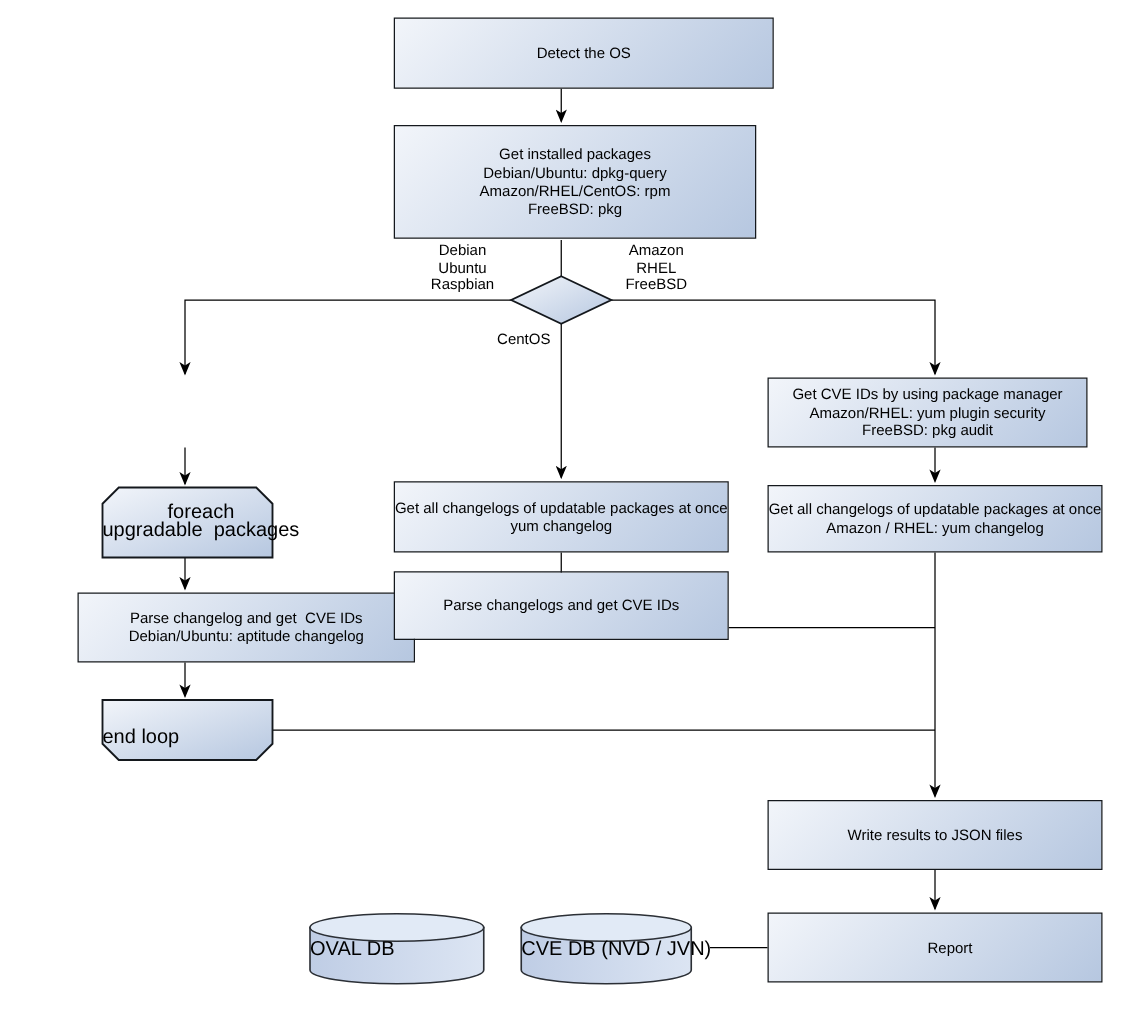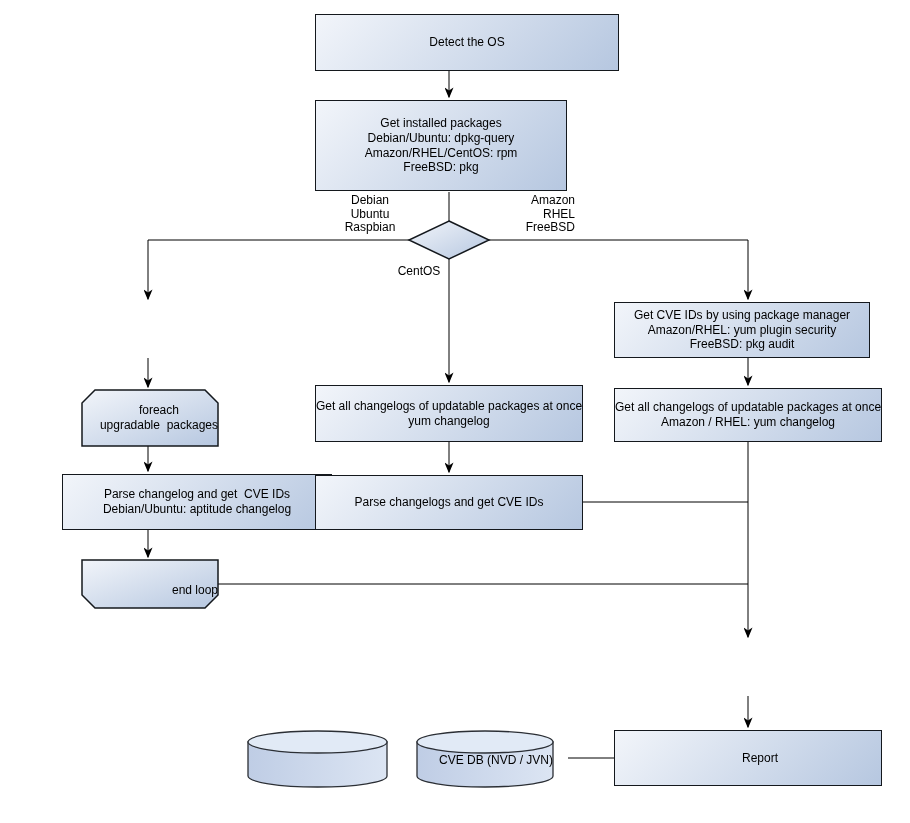--- a/index.html
+++ b/index.html
@@ -31,49 +31,49 @@
     display:flex;align-items:center;justify-content:center;
     background:linear-gradient(135deg,var(--node-fill-light) 0%,var(--node-fill-dark) 100%);
     border:1.5px solid var(--node-border);
     box-sizing:border-box;
     font-size:12px;line-height:14.6px;text-align:center;
   }
   .node span{white-space:pre;}
 
   
   .overlay-label{
-    display:flex;align-items:center;justify-content:flex-end;
-    font-size:12px;line-height:14.6px;text-align:center;
+    display:flex;align-items:center;justify-content:flex-start;
+    font-size:16px;line-height:14.6px;text-align:center;
   }
   .overlay-label span{white-space:pre;}
 
   
   .free-label{
     font-size:12px;line-height:13.5px;text-align:center;white-space:pre;
   }
 
   
   #n-detect            {left:315px;top:14px; width:304px;height:57px;}
-  #n-installed         {left:315px;top:100px;width:252px;height:91px;}
+  #n-installed         {left:315px;top:100px;width:290px;height:91px;}
   #n-check-upgradable  {left:14px; top:302px;width:270px;height:56px;}
   #n-parse-changelog   {left:14px; top:474px;width:270px;height:56px;margin-left:48px;}
   #n-changelogs-centos {left:315px;top:385px;width:268px;height:57px;}
-  #n-parse-changelogs  {left:315px;top:475px;width:268px;height:55px;}
+  #n-parse-changelogs  {left:315px;top:457px;width:268px;height:55px;}
   #n-get-cve-ids       {left:614px;top:302px;width:256px;height:56px;}
   #n-changelogs-amazon {left:614px;top:388px;width:268px;height:54px;}
   #n-write-results     {left:614px;top:640px;width:268px;height:56px;}
   #n-report            {left:614px;top:730px;width:268px;height:56px;padding-left:24px;}
 
   #t-foreach           {left:82px; top:390px;width:136px;height:56px;}
   #t-endloop           {left:82px; top:560px;width:136px;height:60px;}
   #t-oval-db           {left:248px;top:742px;width:139px;height:36px;}
   #t-cve-db            {left:417px;top:742px;width:136px;height:36px;}
 
   #l-left   {left:320px;top:194px;width:100px;}
-  #l-right  {left:475px;top:194px;width:100px;text-align:right;}
+  #l-right  {left:475px;top:194px;width:100px;}
   #l-bottom {left:379px;top:265px;width:80px;}
 
   
   .container-box{
     left:233px;top:690px;width:335px;height:118px;
     background:var(--container-fill);
     border:1.6px dashed var(--container-border);
     border-radius:8px;box-sizing:border-box;
   }
   .container-header{
@@ -159,30 +159,36 @@
   </div>
   <div class="node" id="n-get-cve-ids">
     <span>Get CVE IDs by using package manager
 Amazon/RHEL: yum plugin security
 FreeBSD: pkg audit</span>
   </div>
   <div class="node" id="n-changelogs-amazon">
     <span>Get all changelogs of updatable packages at once
 Amazon / RHEL: yum changelog</span>
   </div>
+  <div class="node" id="n-write-results">
+    <span>Write results to JSON files</span>
+  </div>
   <div class="node" id="n-report">
     <span>Report</span>
   </div>
 
   <div class="overlay-label" id="t-foreach">
     <span>foreach
 upgradable  packages</span>
   </div>
   <div class="overlay-label" id="t-endloop">
     <span>end loop</span>
+  </div>
+  <div class="overlay-label" id="t-oval-db">
+    <span>OVAL DB</span>
   </div>
   <div class="overlay-label" id="t-cve-db">
     <span>CVE DB (NVD / JVN)</span>
   </div>
 
   <div class="free-label" id="l-left">Debian
 Ubuntu
 Raspbian</div>
   <div class="free-label" id="l-right">Amazon
 RHEL

